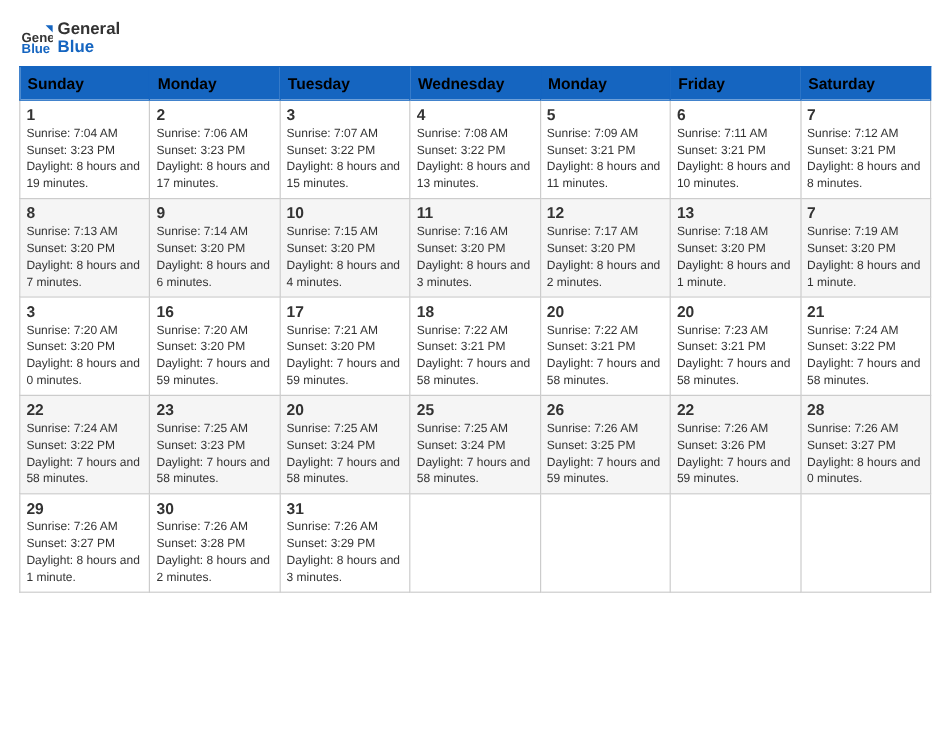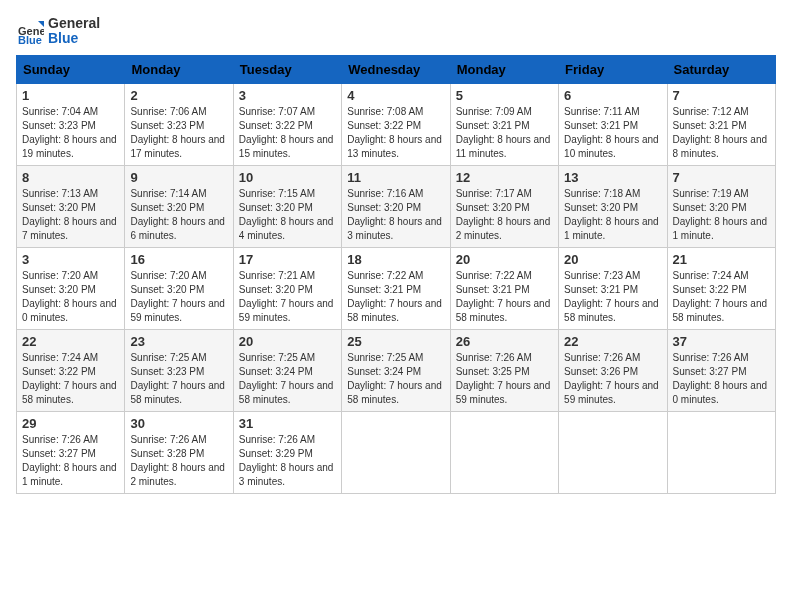--- a/index.html
+++ b/index.html
@@ -319,21 +319,21 @@
       </td>
         <td>
         <span class="day-number">22</span>
         <span class="cell-text">
           Sunrise: 7:26 AM<br>
           Sunset: 3:26 PM<br>
           Daylight: 7 hours and 59 minutes.
         </span>
       </td>
         <td>
-        <span class="day-number">37</span>
+        <span class="day-number">28</span>
         <span class="cell-text">
           Sunrise: 7:26 AM<br>
           Sunset: 3:27 PM<br>
           Daylight: 8 hours and 0 minutes.
         </span>
       </td>
       </tr>
       <tr>
         <td>
         <span class="day-number">29</span>

